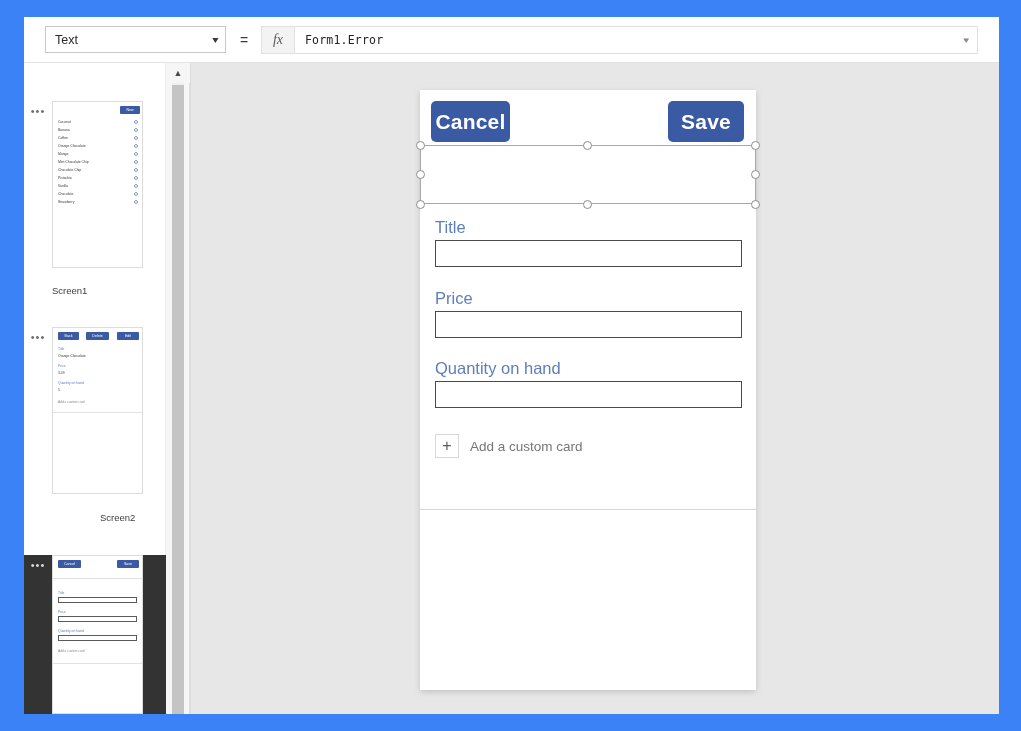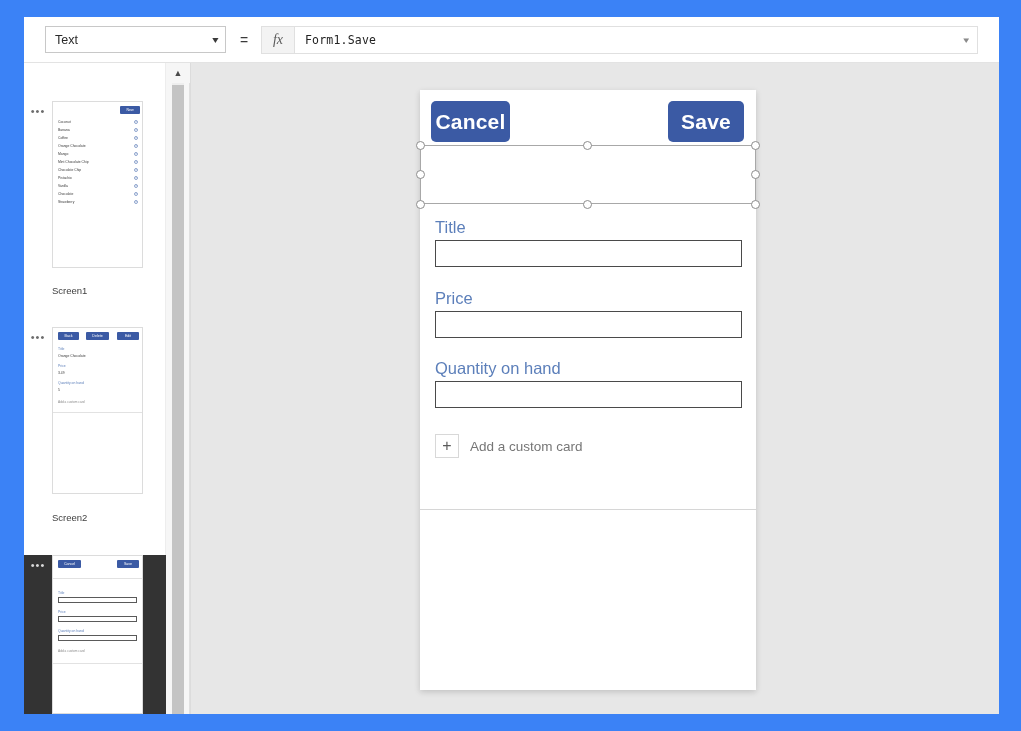--- a/index.html
+++ b/index.html
@@ -336,21 +336,21 @@
   <div class="formula-bar">
     <div class="prop-select">
       <span>Text</span>
       <span class="chev">▾</span>
     </div>
     <div class="equals">=</div>
     <div class="fx-box">
       <span>fx</span>
     </div>
     <div class="formula-field">
-      <span class="formula-text">Form1.Save</span>
+      <span class="formula-text">Form1.Error</span>
       <span class="chev">▾</span>
     </div>
   </div>
 
   <div class="body-area">
 
     <div class="rail">
 
       <div class="thumb-block" style="top:38px;">
         <div class="thumb-gutter">
@@ -395,21 +395,21 @@
           <div class="mini-lbl" style="top:19px;">Title</div>
           <div class="mini-val" style="top:26px;">Orange Chocolate</div>
           <div class="mini-lbl" style="top:36px;">Price</div>
           <div class="mini-val" style="top:43px;">3.49</div>
           <div class="mini-lbl" style="top:53px;">Quantity on hand</div>
           <div class="mini-val" style="top:60px;">5</div>
           <div class="mini-add" style="top:72px;">Add a custom card</div>
           <div class="mini-sep" style="top:84px;"></div>
         </div>
       </div>
-      <div class="thumb-label" style="top:449px;">Screen2</div>
+      <div class="thumb-label" style="top:449px;margin-left:48px;">Screen2</div>
 
       <div class="thumb-selected-bg" style="top:492px; height:159px;"></div>
       <div class="thumb-block" style="top:492px;">
         <div class="thumb-gutter">
           <span class="ellipsis" style="color:#d8d8d8;">•••</span>
         </div>
         <div class="thumb-card" style="height:159px;">
           <div class="mini-btn" style="left:5px; top:4px; width:23px;">Cancel</div>
           <div class="mini-btn" style="left:64px; top:4px; width:22px;">Save</div>
           <div class="mini-sep" style="top:22px;"></div>

